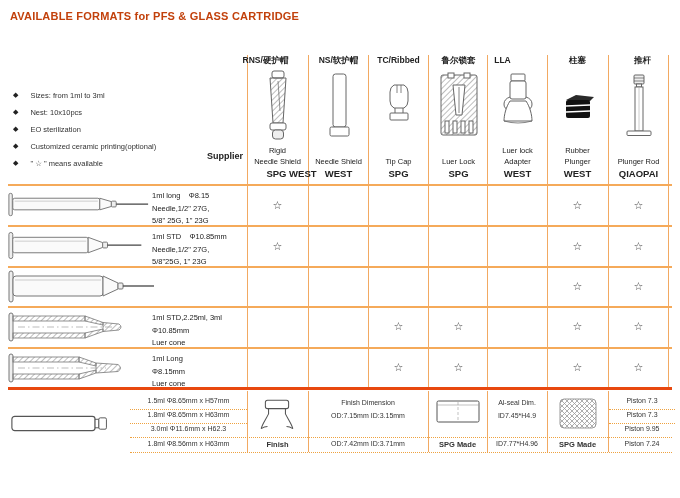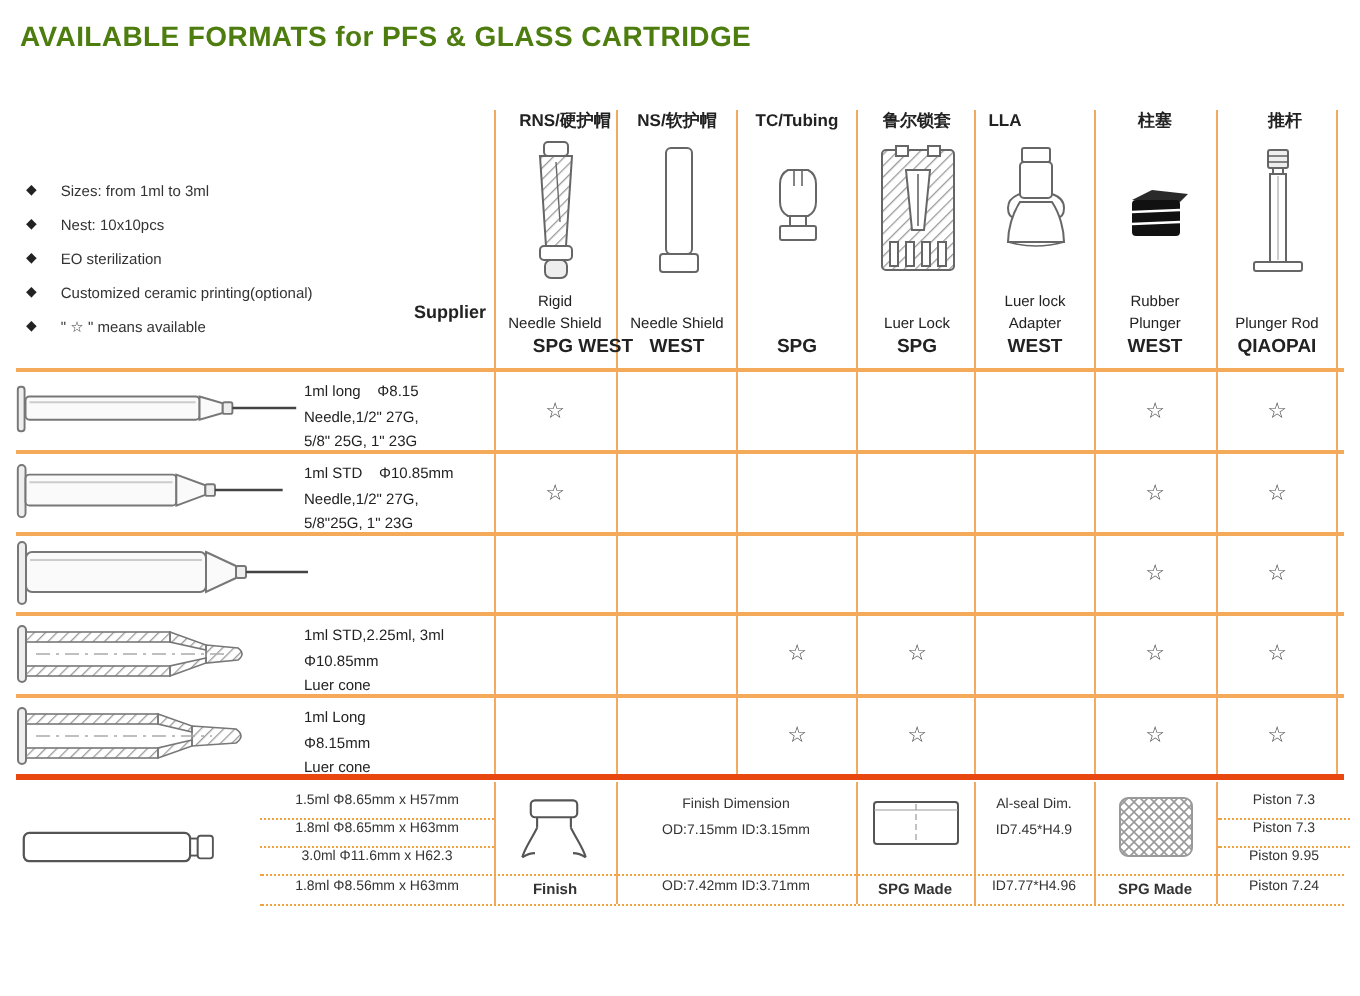--- a/index.html
+++ b/index.html
@@ -1,19 +1,19 @@
 <!DOCTYPE html>
 <html><head>
 <meta charset="utf-8">
 <style>
   html,body{margin:0;padding:0;background:#fff;}
   .page{position:relative;width:680px;height:498px;background:#fff;overflow:hidden;
         font-family:"Liberation Sans",sans-serif;color:#222;}
-  .title{position:absolute;left:10px;top:10px;font-size:14px;font-weight:bold;
-         color:#4d7c0f;letter-spacing:.2px;}
+  .title{position:absolute;left:10px;top:10px;font-size:11px;font-weight:bold;
+         color:#c2410c;letter-spacing:.2px;}
   .spec-box{position:absolute;left:10px;top:60px;background:#0e0e0e;color:#fff;
             font-size:13px;font-weight:bold;padding:4px 8px 5px 8px;}
   .bullet{position:absolute;left:13px;display:flex;align-items:center;gap:12px;height:12px;}
   .bullet .dia{font-family:"DejaVu Sans",sans-serif;font-size:7px;color:#222;}
   .bullet .txt{font-size:7.5px;color:#333;}
   .supplier-label{position:absolute;left:150px;top:151px;width:93px;text-align:right;
                   font-size:9px;font-weight:bold;}
   .source-note{position:absolute;left:10px;top:166px;font-size:8.5px;}
   .vline{position:absolute;width:1px;background:#F2A962;}
   .hline{position:absolute;left:8px;width:664px;height:2px;background:#F5AA5A;}
@@ -88,23 +88,23 @@
   <div class="vline" style="left:608px;top:55px;height:334px"></div>
   <div class="vline" style="left:668px;top:55px;height:334px"></div>
 
   <div class="hline" style="top:184px"></div>
   <div class="hline" style="top:225px"></div>
   <div class="hline" style="top:266px"></div>
   <div class="hline" style="top:306px"></div>
   <div class="hline" style="top:347px"></div>
   <div class="redline" style="top:387px"></div>
 
-  <div class="col-label" style="left:252px">RNS/硬护帽</div>
+  <div class="col-label" style="left:235px">RNS/硬护帽</div>
   <div class="col-label" style="left:308px">NS/软护帽</div>
-  <div class="col-label" style="left:368px">TC/Tubing</div>
+  <div class="col-label" style="left:368px">TC/Ribbed</div>
   <div class="col-label" style="left:428px">鲁尔锁套</div>
   <div class="col-label" style="left:472px">LLA</div>
   <div class="col-label" style="left:547px">柱塞</div>
   <div class="col-label" style="left:612px">推杆</div>
 
   <div class="col-draw" style="left:247px">
     <svg width="30" height="76" viewBox="0 0 30 76">
       <rect x="9" y="2" width="12" height="7" rx="2" fill="#fff" stroke="#666"></rect>
       <polygon points="7,9 23,9 20,54 10,54" fill="url(#hatch)" stroke="#666"></polygon>
       <path d="M15,12 L17,42" stroke="#666" stroke-width="0.7" fill="none"></path>
@@ -169,20 +169,23 @@
     </svg>
   </div>
 
   <div class="col-name" style="left:247px">
       <span>Rigid</span>
       <span>Needle Shield</span>
     </div>
   <div class="col-name" style="left:308px">
       <span>Needle Shield</span>
     </div>
+  <div class="col-name" style="left:368px">
+      <span>Tip Cap</span>
+    </div>
   <div class="col-name" style="left:428px">
       <span>Luer Lock</span>
     </div>
   <div class="col-name" style="left:487px">
       <span>Luer lock</span>
       <span>Adapter</span>
     </div>
   <div class="col-name" style="left:608px">
       <span>Plunger Rod</span>
     </div>

